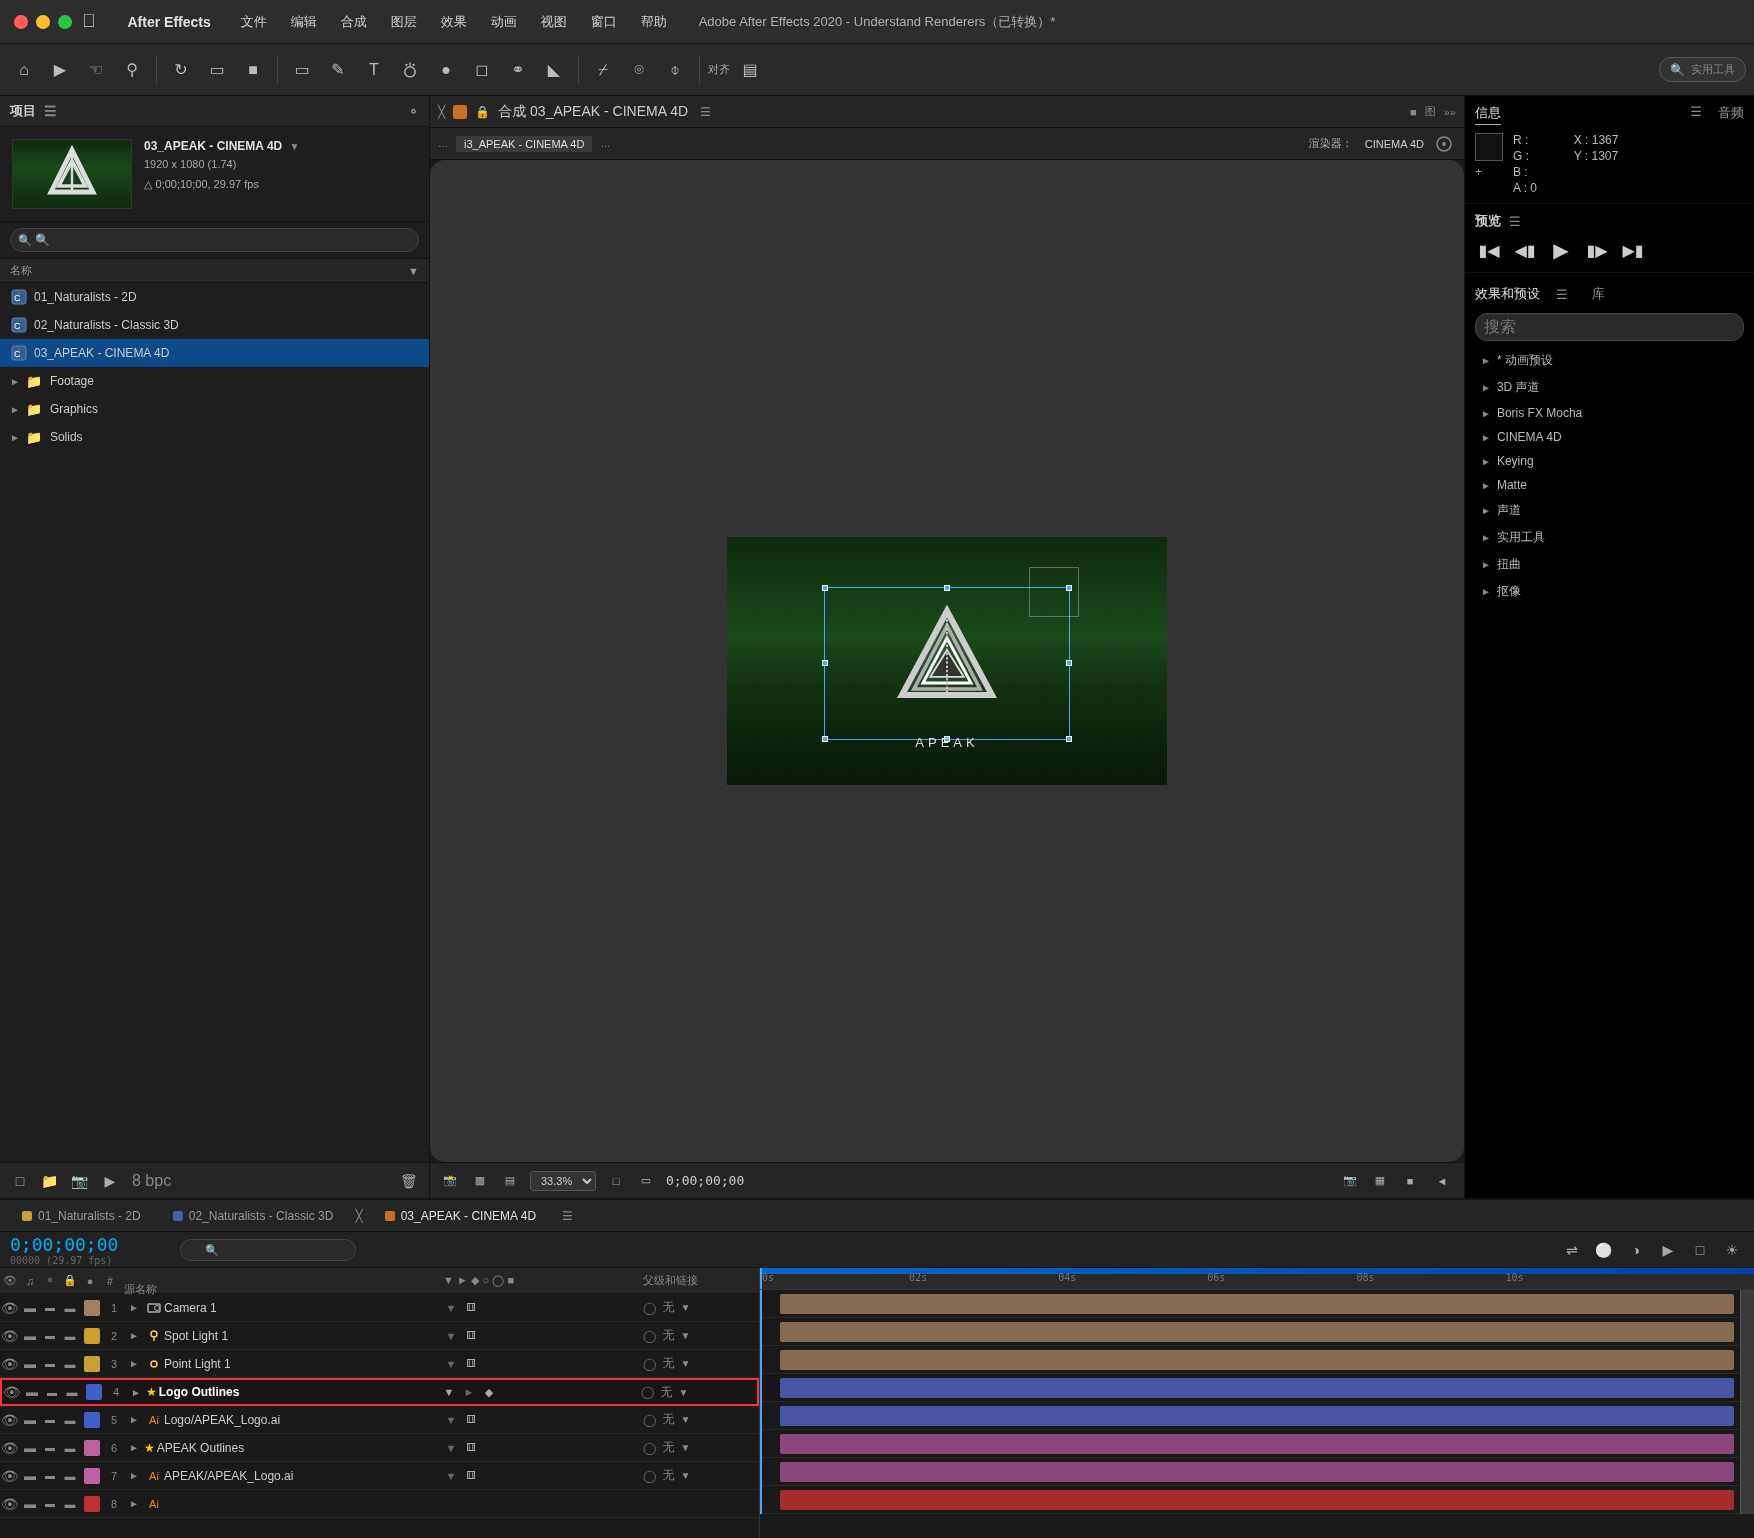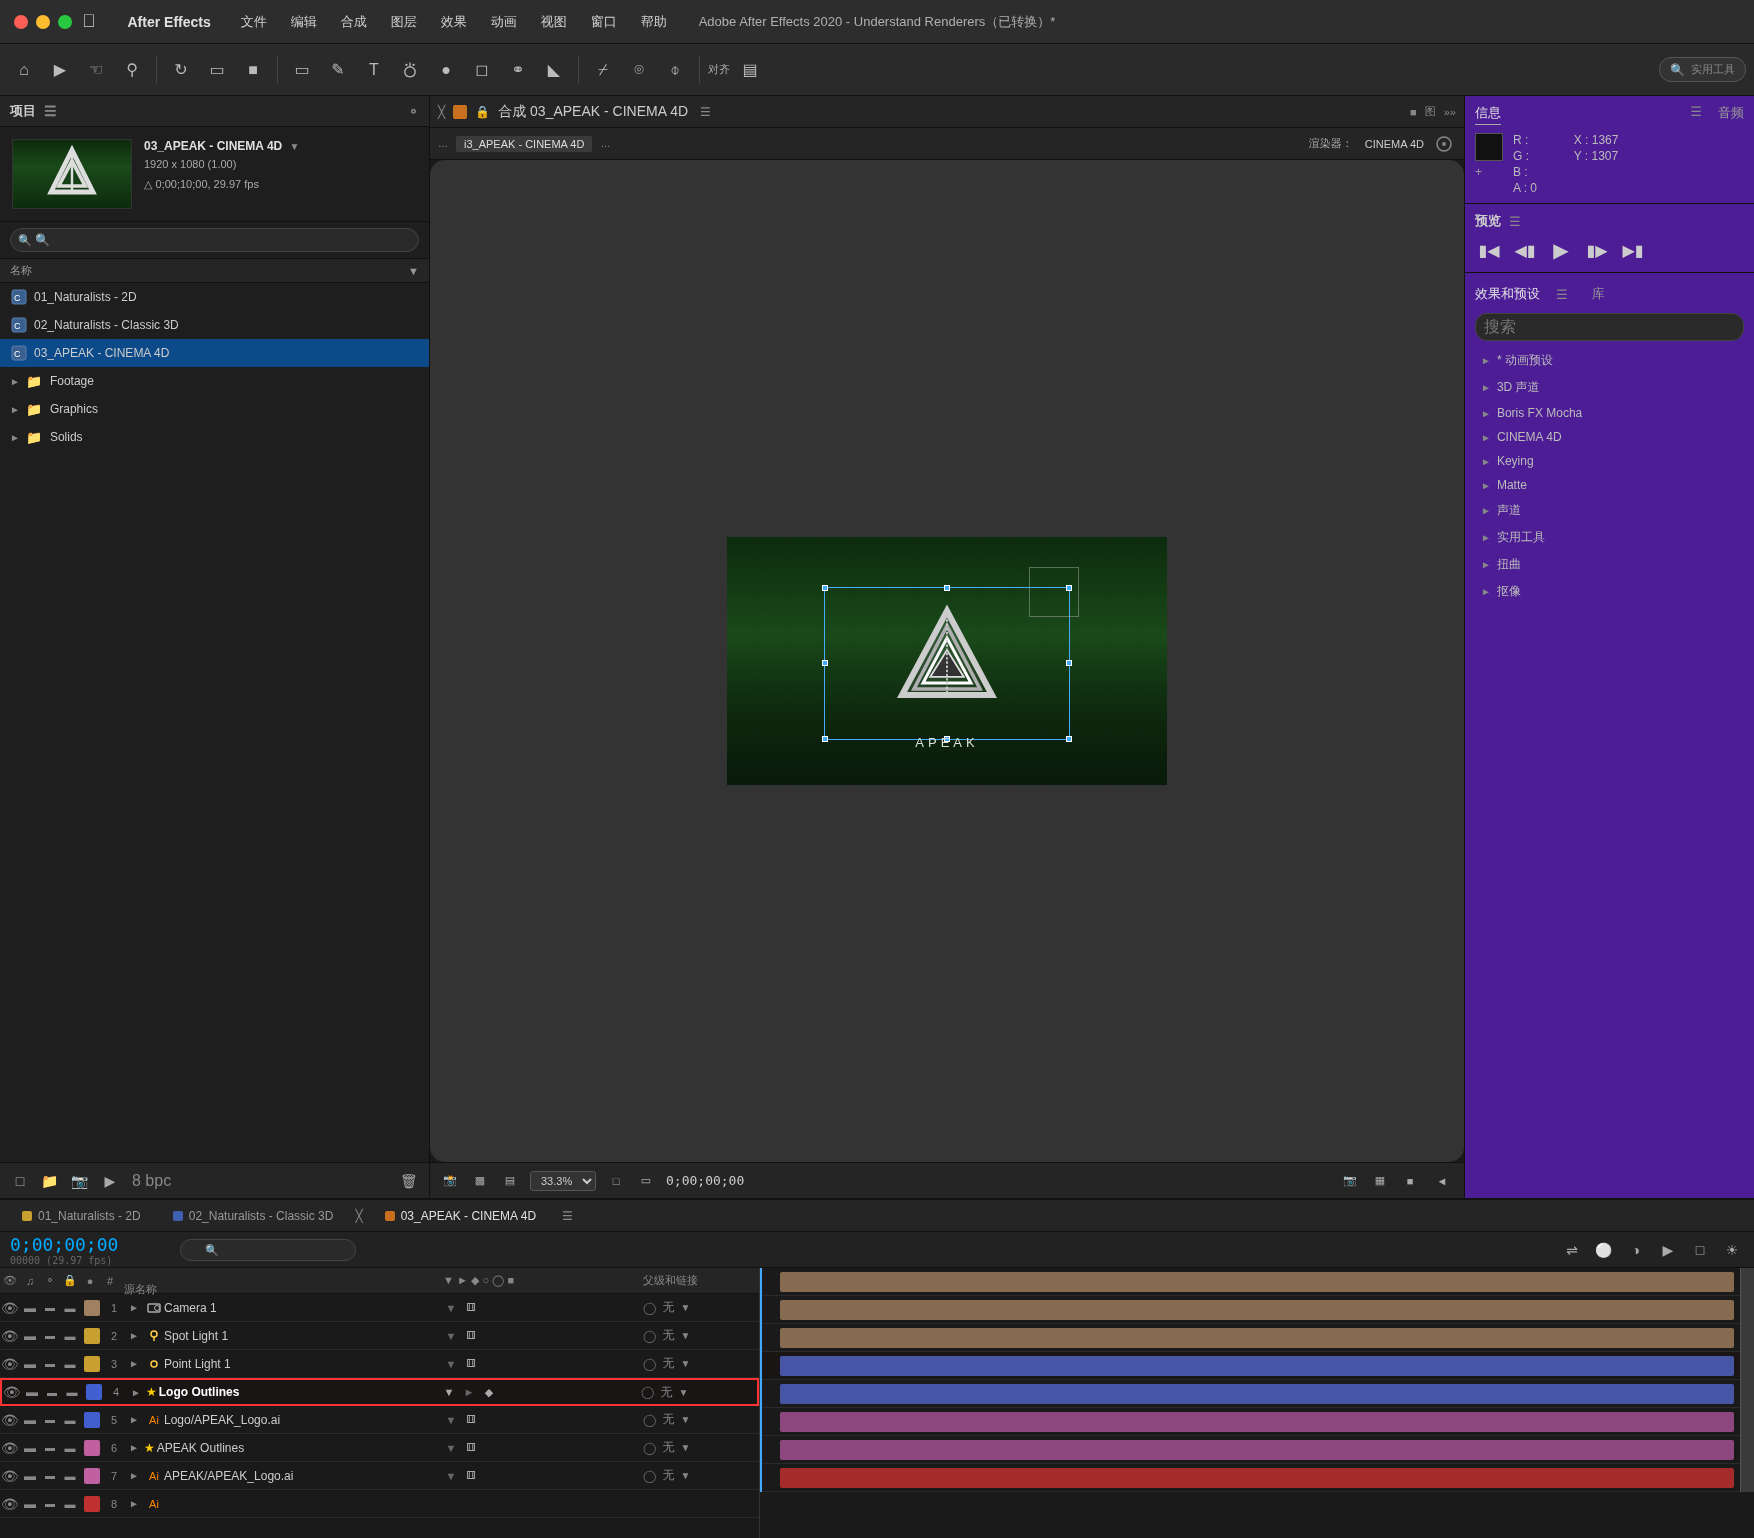--- a/index.html
+++ b/index.html
@@ -317,21 +317,21 @@
     }
     .timecode {
       font-family: monospace;
       color: #ccc;
       font-size: 13px;
     }
 
     
     .panel-right {
       width: 290px;
-      background: #4c1d95;
+      background: #000000;
       border-left: 1px solid #111;
       display: flex;
       flex-direction: column;
     }
 
     .info-panel {
       border-bottom: 1px solid #111;
       padding: 8px 10px;
     }
     .info-tabs {
@@ -746,21 +746,21 @@
           <polygon points="50,28 72,70 28,70" fill="none" stroke="#ddd" stroke-width="6"></polygon>
           <line x1="50" y1="10" x2="50" y2="80" stroke="#ddd" stroke-width="4"></line>
         </svg>
       </div>
       <div>
         <div class="project-info-name">
           <span>03_APEAK - CINEMA 4D</span>
           <span style="color: #888; font-size: 10px; margin-left: 4px;">▼</span>
         </div>
         <div class="project-info">
-          <div>1920 x 1080 (1.00)</div>
+          <div>1920 x 1080 (1.74)</div>
           <div>△ 0;00;10;00, 29.97 fps</div>
         </div>
       </div>
     </div>
 
     <div class="project-search">
       <div class="search-wrap">
         <span class="search-icon-inner">🔍</span>
         <input type="text" placeholder="🔍" style="width: 100%; background: rgb(42, 42, 42); border: 1px solid rgb(68, 68, 68); border-radius: 12px; padding: 4px 8px 4px 24px; color: rgb(204, 204, 204); font-size: 12px; outline: none;">
       </div>
@@ -1240,20 +1240,31 @@
         <div class="tl-expand">►</div>
         <div class="tl-layer-icon" style="color: #ff8800; font-size: 11px;">Ai</div>
         <div class="tl-layer-name"></div>
         <div class="tl-controls-area"></div>
         <div class="tl-parent-area"></div>
       </div>
     </div>
 
     <div class="timeline-track-area">
 
+      <div class="track-ruler">
+
+        <div style="position: absolute; top: 0; left: 0; right: 0; height: 6px; background: linear-gradient(to right, #0066cc, #0044aa);"></div>
+        <div class="ruler-label" style="left: 2px;">0s</div>
+        <div class="ruler-label" style="left: 15%;">02s</div>
+        <div class="ruler-label" style="left: 30%;">04s</div>
+        <div class="ruler-label" style="left: 45%;">06s</div>
+        <div class="ruler-label" style="left: 60%;">08s</div>
+        <div class="ruler-label" style="left: 75%;">10s</div>
+        <div class="playhead" style="left: 0;"></div>
+      </div>
 
       <div style="position: relative; min-width: 900px;">
 
         <div class="track-row">
           <div class="track-bar" style="left: 2%; width: 96%; background: #9a7a5a;"></div>
         </div>
 
         <div class="track-row">
           <div class="track-bar" style="left: 2%; width: 96%; background: #9a7a5a;"></div>
         </div>

